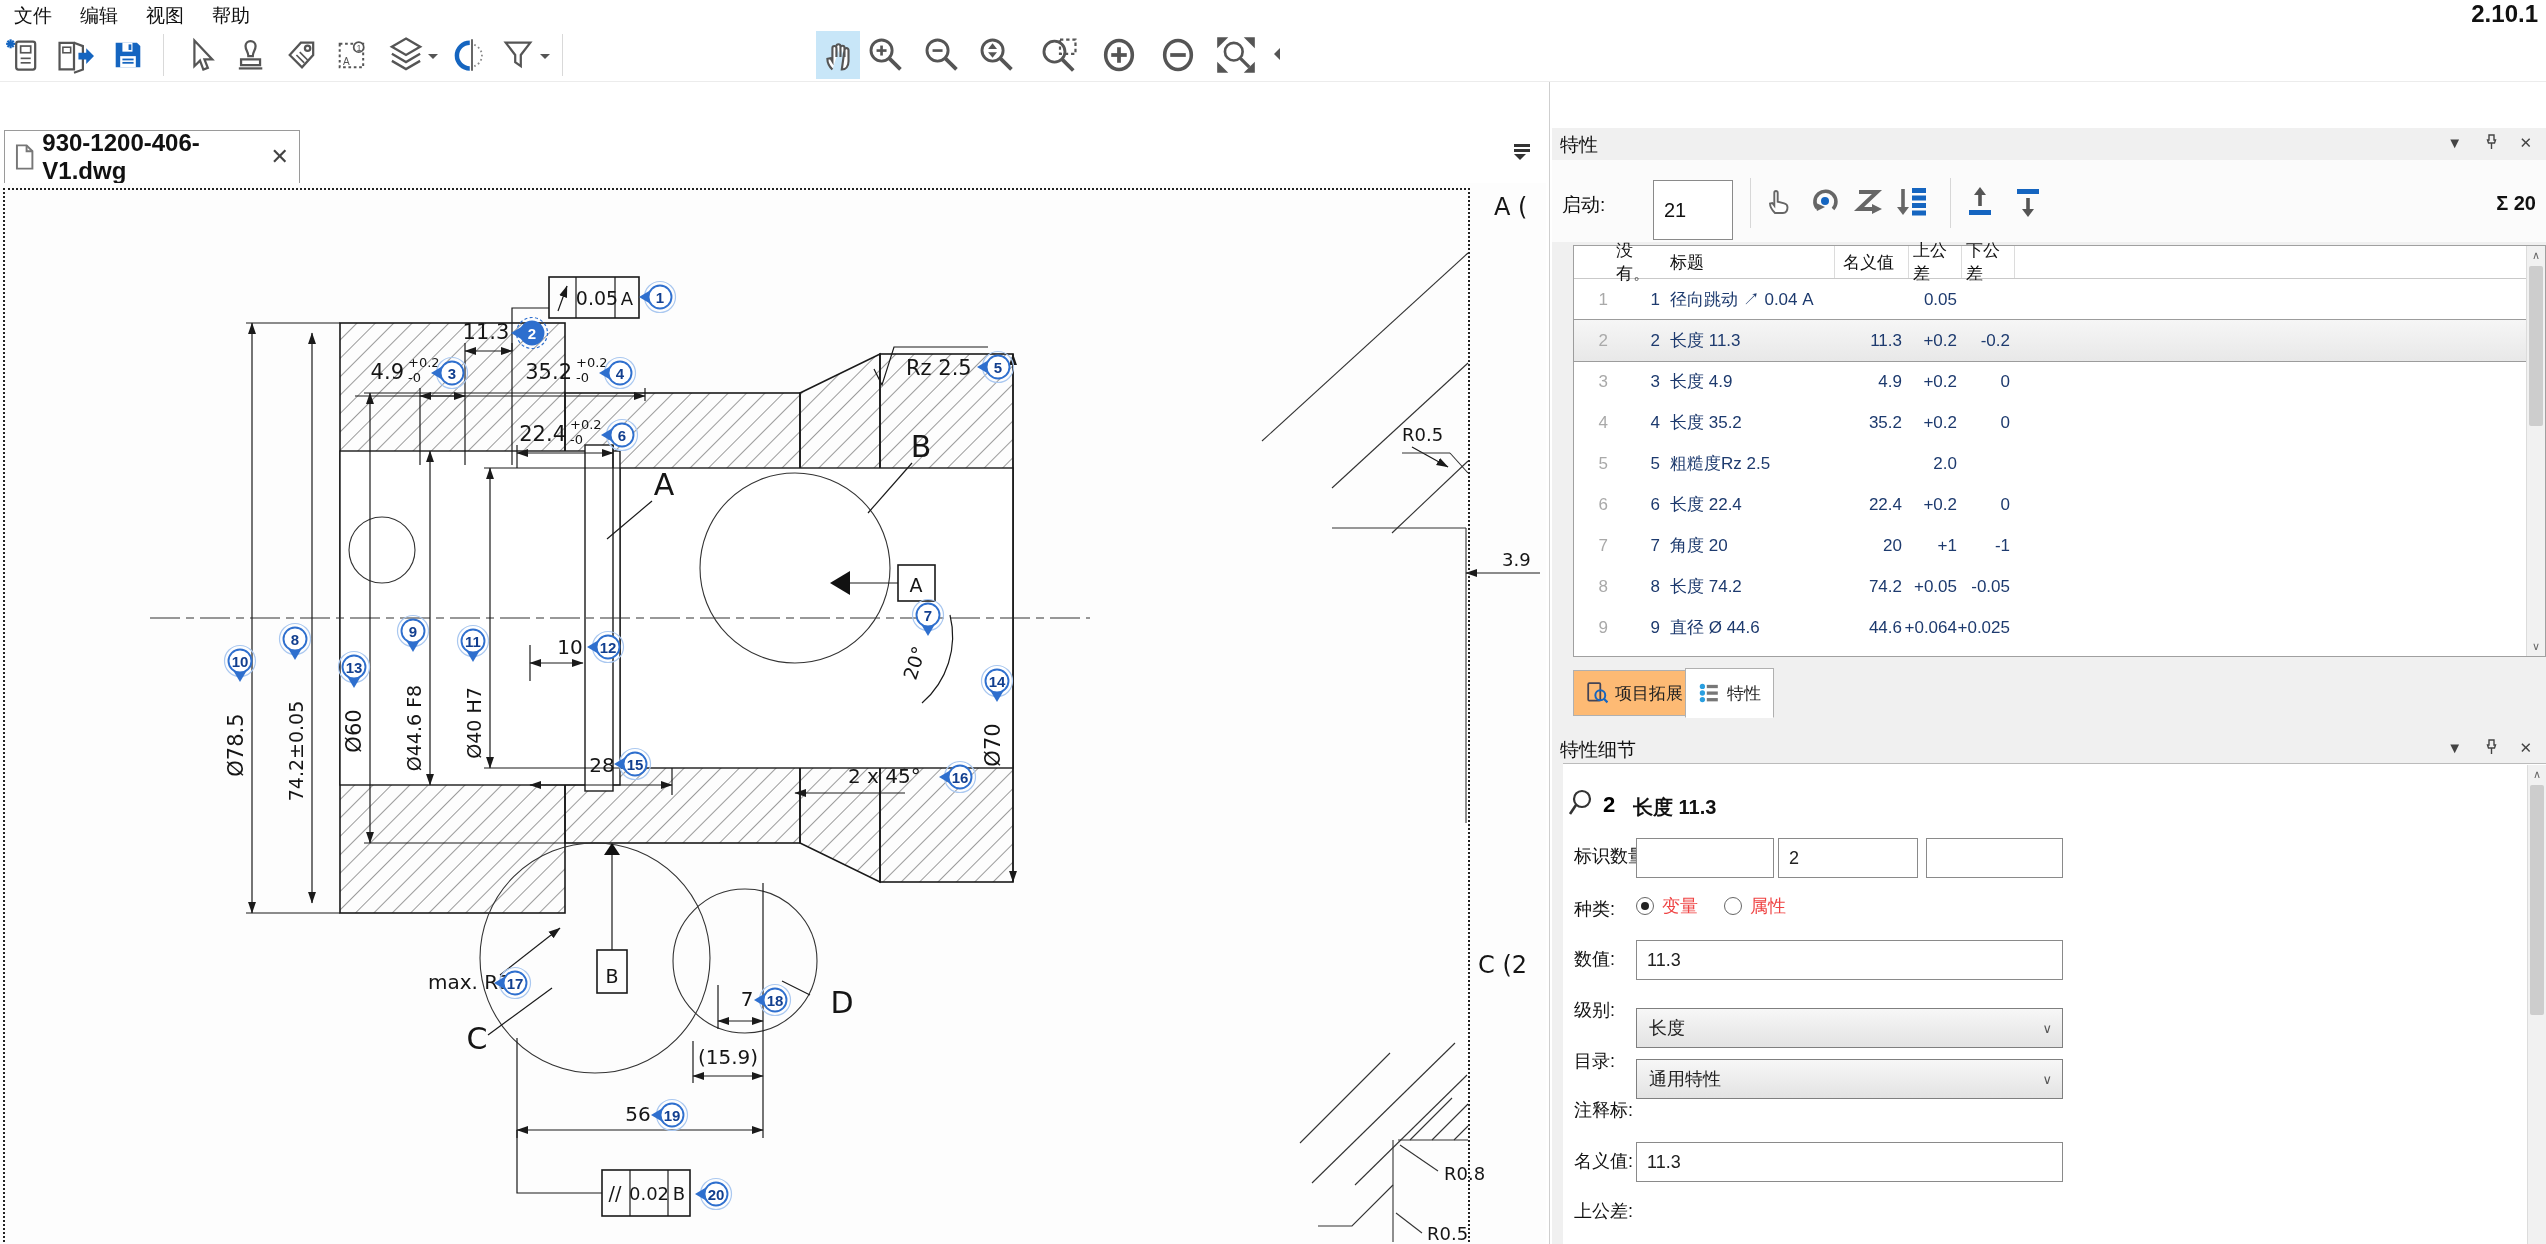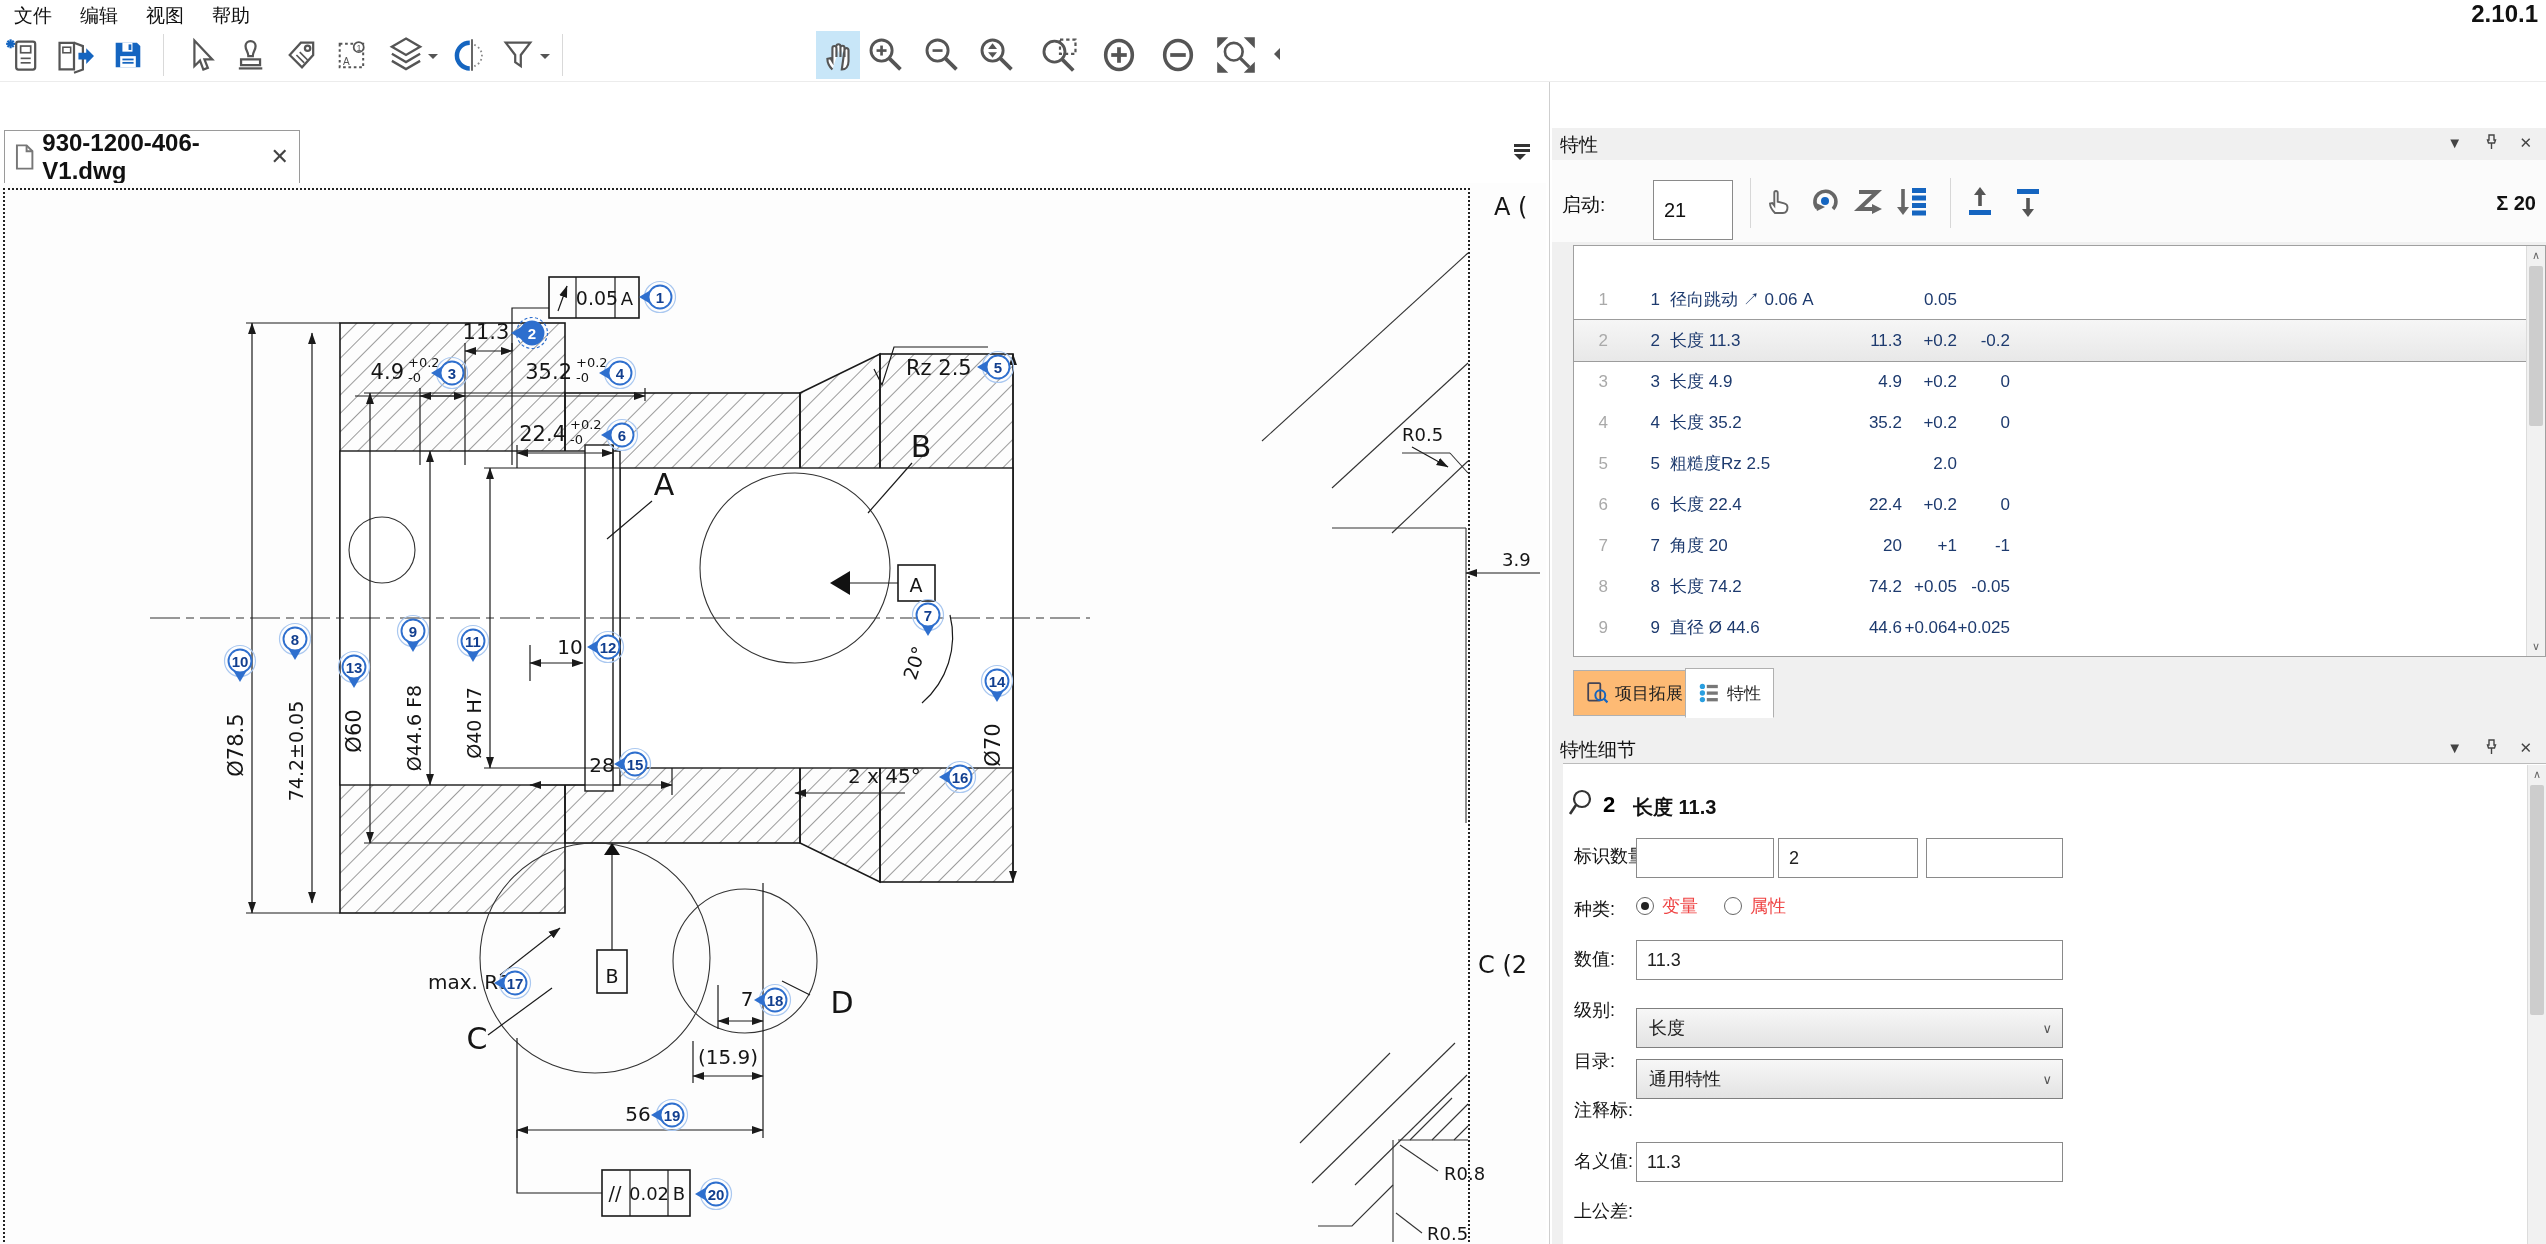--- a/index.html
+++ b/index.html
@@ -641,25 +641,34 @@
       <svg width="36" height="36" viewBox="0 0 36 36">
           <rect x="7" y="5" width="22" height="5" fill="#1565c0"></rect>
           <line x1="18" y1="14" x2="18" y2="27" stroke="#555" stroke-width="3.6"></line>
           <path d="M18,33 l-6,-8 12,0 z" fill="#555"></path>
         </svg>
     </div>
     <span class="abs" id="sigma">Σ 20</span>
   </div>
 
   <div id="ptable" class="abs">
+    <div id="thead">
+      <span class="hc c-idx"></span>
+      <span class="hc c-no">没有。</span>
+      <span class="hc c-title">标题</span>
+      <span class="hc c-nom vsep" style="justify-content:flex-start;padding-left:8px">名义值</span>
+      <span class="hc c-up vsep" style="justify-content:flex-start;padding-left:4px">上公差</span>
+      <span class="hc c-low vsep" style="justify-content:flex-start;padding-left:4px">下公差</span>
+      <span class="hc c-fill vsep"></span>
+    </div>
     <div id="tbody">
         <div class="trow" style="top: 33px;">
           <span class="cell c-idx">1</span>
           <span class="cell c-no">1</span>
-          <span class="cell c-title">径向跳动 ↗ 0.06 A</span>
+          <span class="cell c-title">径向跳动 ↗ 0.04 A</span>
           <span class="cell c-nom"></span>
           <span class="cell c-up">0.05</span>
           <span class="cell c-low"></span>
           <span class="cell c-fill"></span>
         </div>
         <div class="trow sel" style="top: 74px;">
           <span class="cell c-idx">2</span>
           <span class="cell c-no">2</span>
           <span class="cell c-title">长度 11.3</span>
           <span class="cell c-nom">11.3</span>

